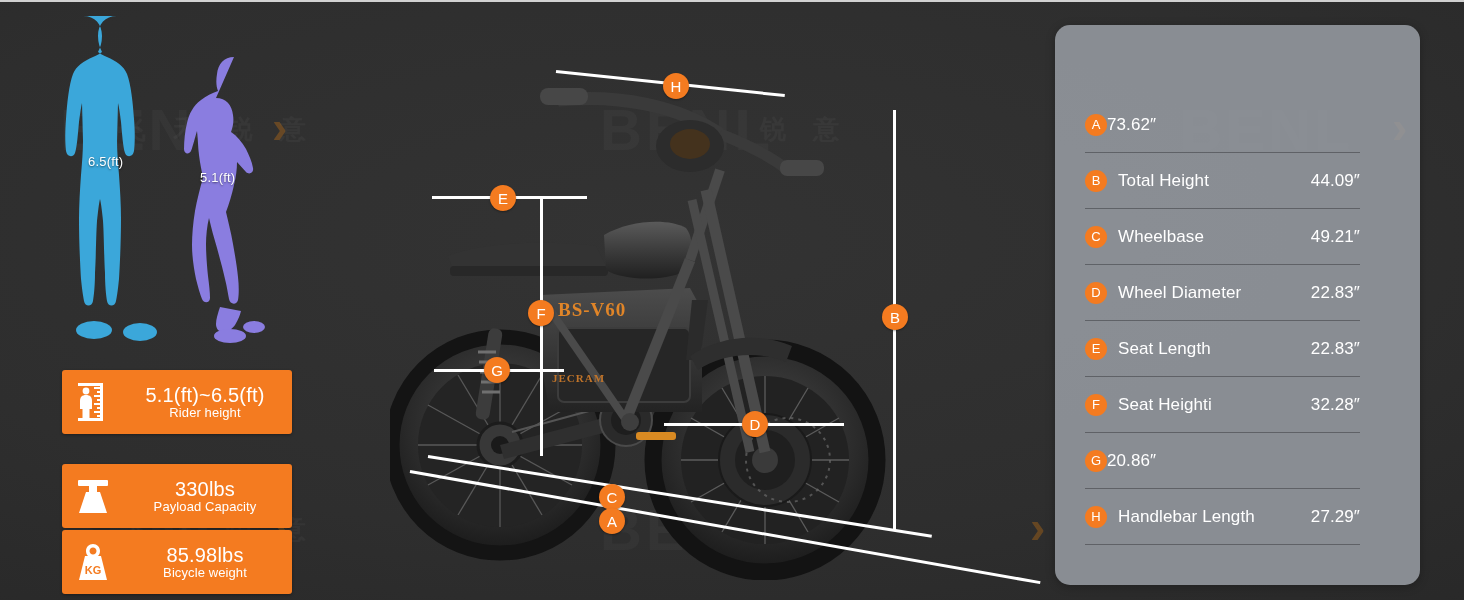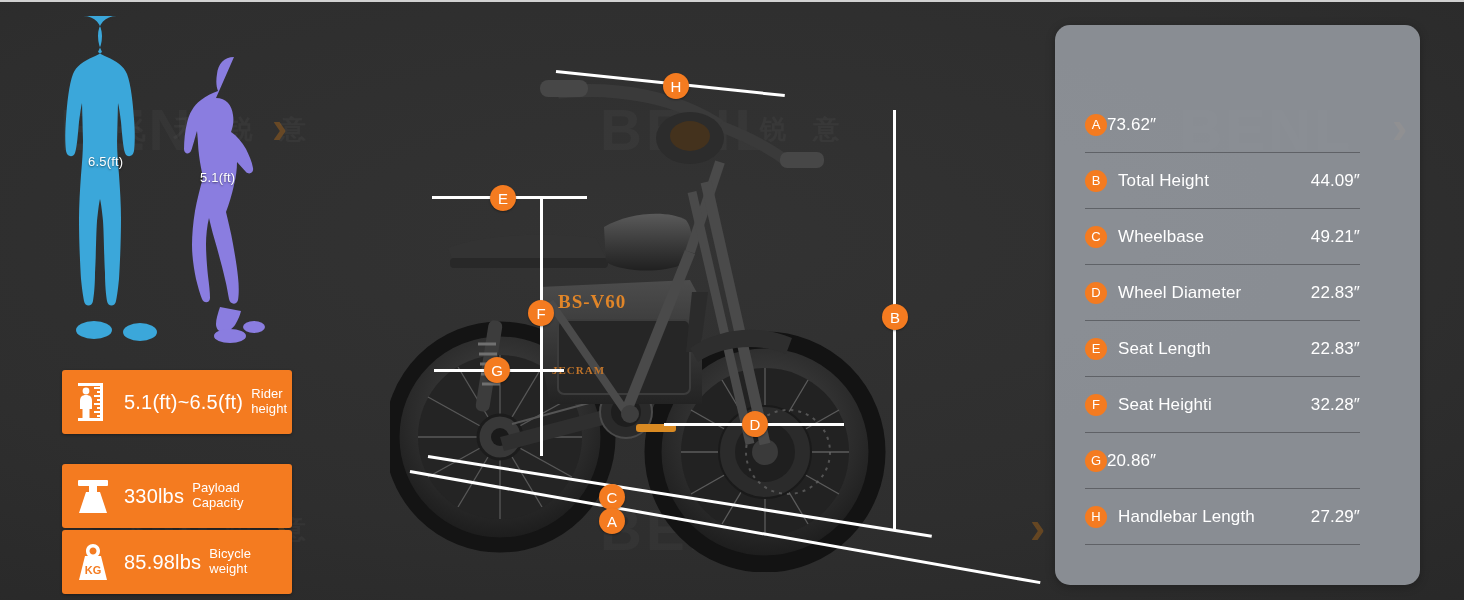--- a/index.html
+++ b/index.html
@@ -23,27 +23,27 @@
   
   .silho{position:absolute;}
   .silho svg{display:block;}
   .sil-label{position:absolute;color:#ffffff;font-size:13px;letter-spacing:.2px;
              text-shadow:0 1px 2px rgba(0,0,0,.5);margin-top:42px;}
 
   
   .card{position:absolute;left:62px;width:230px;height:64px;background:#f47b20;border-radius:3px;
         display:flex;align-items:center;box-shadow:0 1px 3px rgba(0,0,0,.35);}
   .card .ico{width:62px;height:60px;flex:0 0 62px;display:flex;align-items:center;justify-content:center;}
-  .card .txt{flex:1;display:flex;flex-direction:row;align-items:center;justify-content:center;
-             padding-right:6px;color:#fff;line-height:1.12;gap:8px;}
+  .card .txt{flex:1;display:flex;flex-direction:column;align-items:center;justify-content:center;
+             padding-right:6px;color:#fff;line-height:1.12;}
   .card .big{font-size:20px;letter-spacing:.2px;}
   .card .sub{font-size:13px;margin-top:0;letter-spacing:.1px;}
 
   
-  #bike{position:absolute;left:390px;top:52px;width:520px;height:520px;}
+  #bike{position:absolute;left:390px;top:60px;width:520px;height:520px;}
   #bike svg{display:block;}
 
   
   .dline{position:absolute;background:#ffffff;}
   .dline-diag{position:absolute;height:3px;background:#ffffff;transform-origin:0 50%;}
   .marker{position:absolute;width:26px;height:26px;border-radius:50%;background:#f47b20;
           color:#ffffff;font-size:15px;font-weight:normal;display:flex;align-items:center;
           justify-content:center;box-shadow:0 1px 2px rgba(0,0,0,.35);}
 
   

